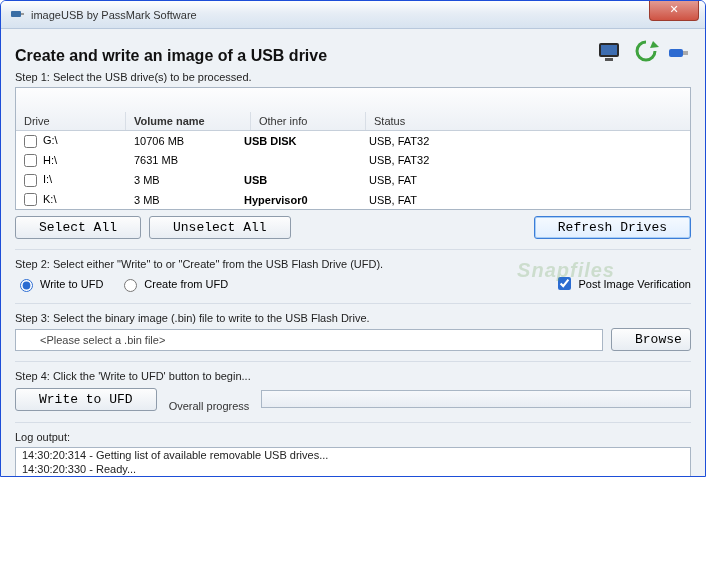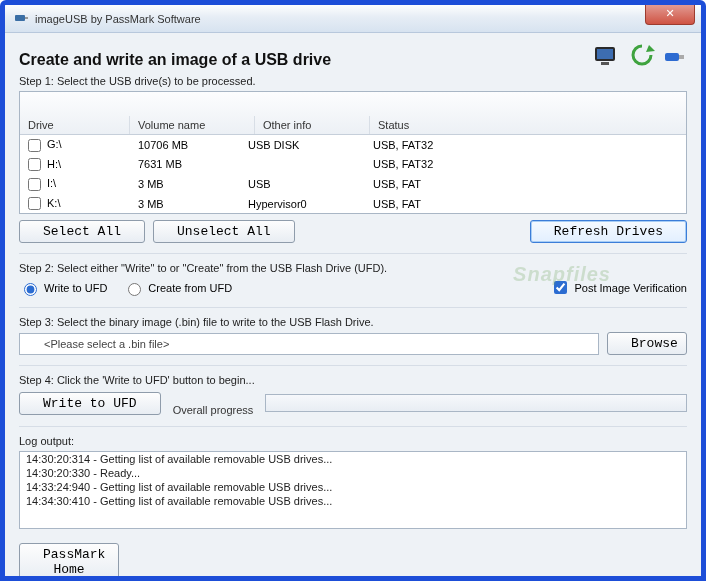--- a/index.html
+++ b/index.html
@@ -1,33 +1,33 @@
 <!DOCTYPE html>
 <html><head>
 <meta charset="utf-8">
 <style>
   * { box-sizing: border-box; }
   body { margin: 0; font-family: "Segoe UI", Tahoma, sans-serif; font-size: 11px; background: #fff; }
-  .window { width: 706px; height: 581px; border: 5px solid #1d4ed8; border-radius: 6px 6px 0 0; overflow: hidden; background: #eef2f6; position: relative; }
+  .window { width: 706px; height: 477px; border: 1px solid #1d4ed8; border-radius: 6px 6px 0 0; overflow: hidden; background: #eef2f6; position: relative; }
   .titlebar { height: 28px; background: linear-gradient(#fdfefe,#e6edf5 45%,#d7e3f0); border-bottom:1px solid #b8c8dc; display:flex; align-items:center; padding:0 0 0 8px; position: relative; }
   .titlebar .app-icon { width:16px; height:16px; margin-right:6px; }
   .titlebar .title { color:#333; }
   .close-btn { position:absolute; top:0; right:6px; width:50px; height:20px; background: linear-gradient(#e29a92,#cf5343); border:1px solid #9c3b2e; border-top:none; border-radius:0 0 4px 4px; color:#fff; text-align:center; line-height:17px; font-size:11px; cursor:pointer; }
   .client { padding: 10px 14px 12px 14px; }
   .heading-row { display:flex; align-items:flex-end; justify-content:space-between; margin-bottom:6px; }
   .heading { font-size:16px; font-weight:700; color:#111; }
   .heading-icons { display:flex; gap:6px; align-items:center; }
   .step-label { margin: 4px 0 4px 0; color:#222; }
   .table-wrap { border:1px solid #a9b6c5; background:#fff; }
   .thead { display:flex; background:linear-gradient(#fdfdfe,#ecf0f5); border-bottom:1px solid #c6cfda; }
   .th { padding:3px 8px; border-right:1px solid #d8dee6; color:#333;margin-top:24px; }
   .th:last-child { border-right:none; }
   .col-drive { width:110px; }
   .col-size { width:110px; }
-  .col-vol { width:125px; }
+  .col-vol { width:125px;font-weight:bold; }
   .col-other { width:115px; }
   .col-status { flex:1; }
   .tbody { }
   .tr { display:flex; align-items:center; padding:1px 0; }
   .td { padding:2px 8px; white-space:nowrap; overflow:hidden; }
   .td input[type=checkbox]{ margin:0 6px 0 0; vertical-align:middle; }
   .btn { background:linear-gradient(#fdfdfd,#e8edf3); border:1px solid #8f9cab; border-radius:3px; padding:3px 23px; cursor:pointer; font-family:Liberation Mono, monospace; font-size:13px; }
   .btn-refresh { border:1px solid #3b7dd8; box-shadow: 0 0 0 1px #a7cdf5 inset; background:linear-gradient(#f5faff,#e2efff); }
   .row-buttons { display:flex; gap:8px; margin-top:6px; align-items:center; }
   .sep { height:1px; background:#d6dde6; margin:10px 0 8px 0; }

